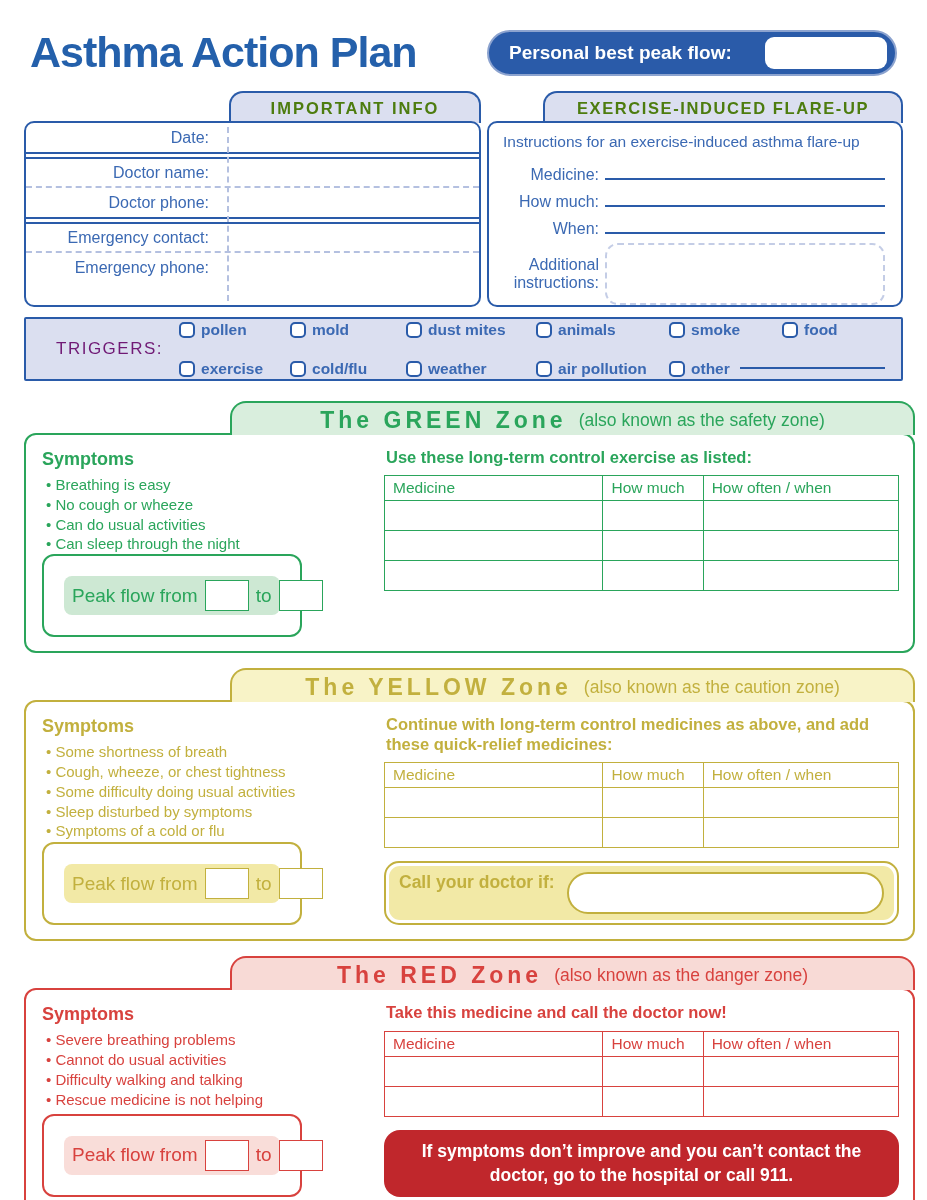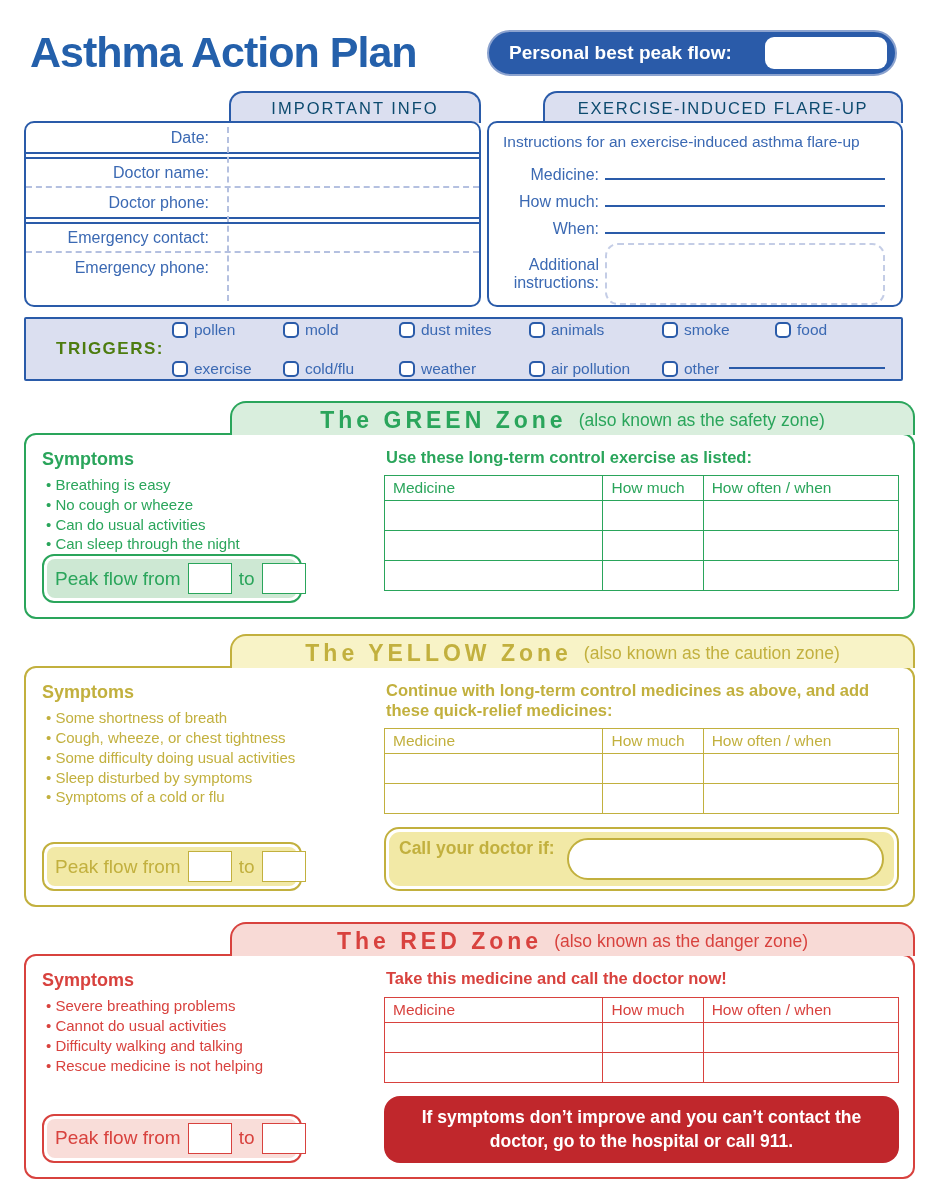--- a/index.html
+++ b/index.html
@@ -22,21 +22,21 @@
   .pbpf-input { width:122px; height:32px; background:#ffffff; border-radius:9px; margin-left:auto; }
 
   
   .top-row { display:flex; gap:6px; margin-right:12px; }
   .folder { position:relative; padding-top:30px; }
   .folder-tab {
     position:absolute; top:0; right:0; height:32px;
     background:#dbdff0; border:2px solid #2a5ba9; border-bottom:none;
     border-radius: 14px 14px 0 0;
     display:flex; align-items:center; justify-content:center;
-    color:#0c4a6e; font-weight:normal; font-size:16.5px; letter-spacing:2px;
+    color:#4d7c0f; font-weight:bold; font-size:16.5px; letter-spacing:2px;
   }
   .fbody { border:2px solid #2a5ba9; border-radius:10px; background:#ffffff; height:186px; position:relative; overflow:hidden; }
 
   .sec-important { width:457px; flex:none; }
   .sec-important .folder-tab { width:252px; }
   .sec-exercise { flex:1; }
   .sec-exercise .folder-tab { left:56px; right:0; width:auto; letter-spacing:1.6px; }
 
   
   .ii-vline { position:absolute; left:201px; top:4px; bottom:4px; border-left:2px dashed #b4c0e0; }
@@ -54,22 +54,22 @@
   .ex-line { flex:1; border-bottom:2px solid #2a5ba9; margin: 0 4px 4px 6px; }
   .ex-add { display:flex; margin-top:5px; }
   .ex-add-label { width:104px; text-align:right; color:#3b69b3; font-size:16px; line-height:1.12; padding-top:13px; }
   .ex-add-box { flex:1; height:62px; border:2px dashed #c4cde6; border-radius:13px; margin: 0 4px 0 6px; }
 
   
   .triggers {
     margin: 10px 12px 0 0; border:2px solid #2a5ba9; background:#dbdff0;
     height:64px; display:flex; align-items:center; padding: 6px 14px 6px 30px; border-radius:2px;
   }
-  .trig-label { color:#4d7c0f; font-weight:bold; font-size:17px; letter-spacing:1.5px; margin-right:8px; }
-  .trig-grid { flex:1; display:grid; grid-template-columns: 111px 116px 130px 133px 113px 1fr; row-gap:21px; }
+  .trig-label { color:#701a75; font-weight:normal; font-size:17px; letter-spacing:1.5px; margin-right:16px; }
+  .trig-grid { flex:1; display:grid; grid-template-columns: 111px 116px 130px 133px 113px 1fr; row-gap:21px;font-weight:bold; }
   .trig-item { display:flex; align-items:center; gap:6px; color:#3b69b3; font-size:15.5px; white-space:nowrap; }
   .trig-box { width:16px; height:16px; flex:none; border:2px solid #2a5ba9; border-radius:5px; background:#ffffff; }
   .trig-other { grid-column: 5 / 7; }
   .trig-line { flex:1; border-bottom:2px solid #2a5ba9; margin: 0 2px 2px 4px; }
 
   
   .zone { position:relative; padding-top:32px; margin: 20px 0 0 0; }
   .zone-green  { --zc:#2aa55b; --zfill:#d9eedd; --zfill2:#cde8d3; }
   .zone-yellow { --zc:#c2b03e; --zfill:#f8f3c7; --zfill2:#f2e9a6; margin-top:15px; }
   .zone-red    { --zc:#d8423e; --zfill:#f8dad6; --zfill2:#f9ddd9; margin-top:15px; }
@@ -82,21 +82,21 @@
   .zone-sub  { color:var(--zc); font-size:17.5px; white-space:nowrap; }
   .zone-body {
     border:2px solid var(--zc); border-radius:12px; background:#ffffff;
     display:flex; padding: 10px 14px 14px 16px;
   }
   .zone-left { width:330px; flex:none; color:var(--zc); display:flex; flex-direction:column; }
   .zone-left h3 { font-size:18px; font-weight:bold; margin: 4px 0 5px 0; }
   .zone-left ul { list-style:none; padding-left:4px; }
   .zone-left li { font-size:15px; line-height:1.32; }
   .zone-left li::before { content:"• "; }
-  .peakflow { margin-top:auto; width:260px; border:2px solid var(--zc); border-radius:12px; background:#ffffff; padding:3px; }
+  .peakflow { margin-top:auto; width:260px; border:2px solid var(--zc); border-radius:12px; background:#ffffff; padding:20px; }
   .pf-inner { background:var(--zfill2); border-radius:8px; display:flex; align-items:center; padding:4px 8px; gap:7px; font-size:19px; color:var(--zc); white-space:nowrap; }
   .pf-input { width:44px; height:31px; background:#ffffff; border:1.5px solid var(--zc); flex:none; }
   .zone-right { flex:1; padding-left:12px; display:flex; flex-direction:column; }
   .zone-instruction { color:var(--zc); font-weight:bold; font-size:16.5px; line-height:1.22; margin: 2px 0 8px 2px; }
   .med-table { width:100%; border-collapse:collapse; }
   .med-table th, .med-table td { border:1.5px solid var(--zc); }
   .med-table th { text-align:left; font-weight:normal; color:var(--zc); font-size:15.5px; padding:3px 8px; height:24px; }
   .med-table td { height:30px; }
   .col-med { width:42.5%; } .col-much { width:19.5%; } .col-often { width:38%; }
 

